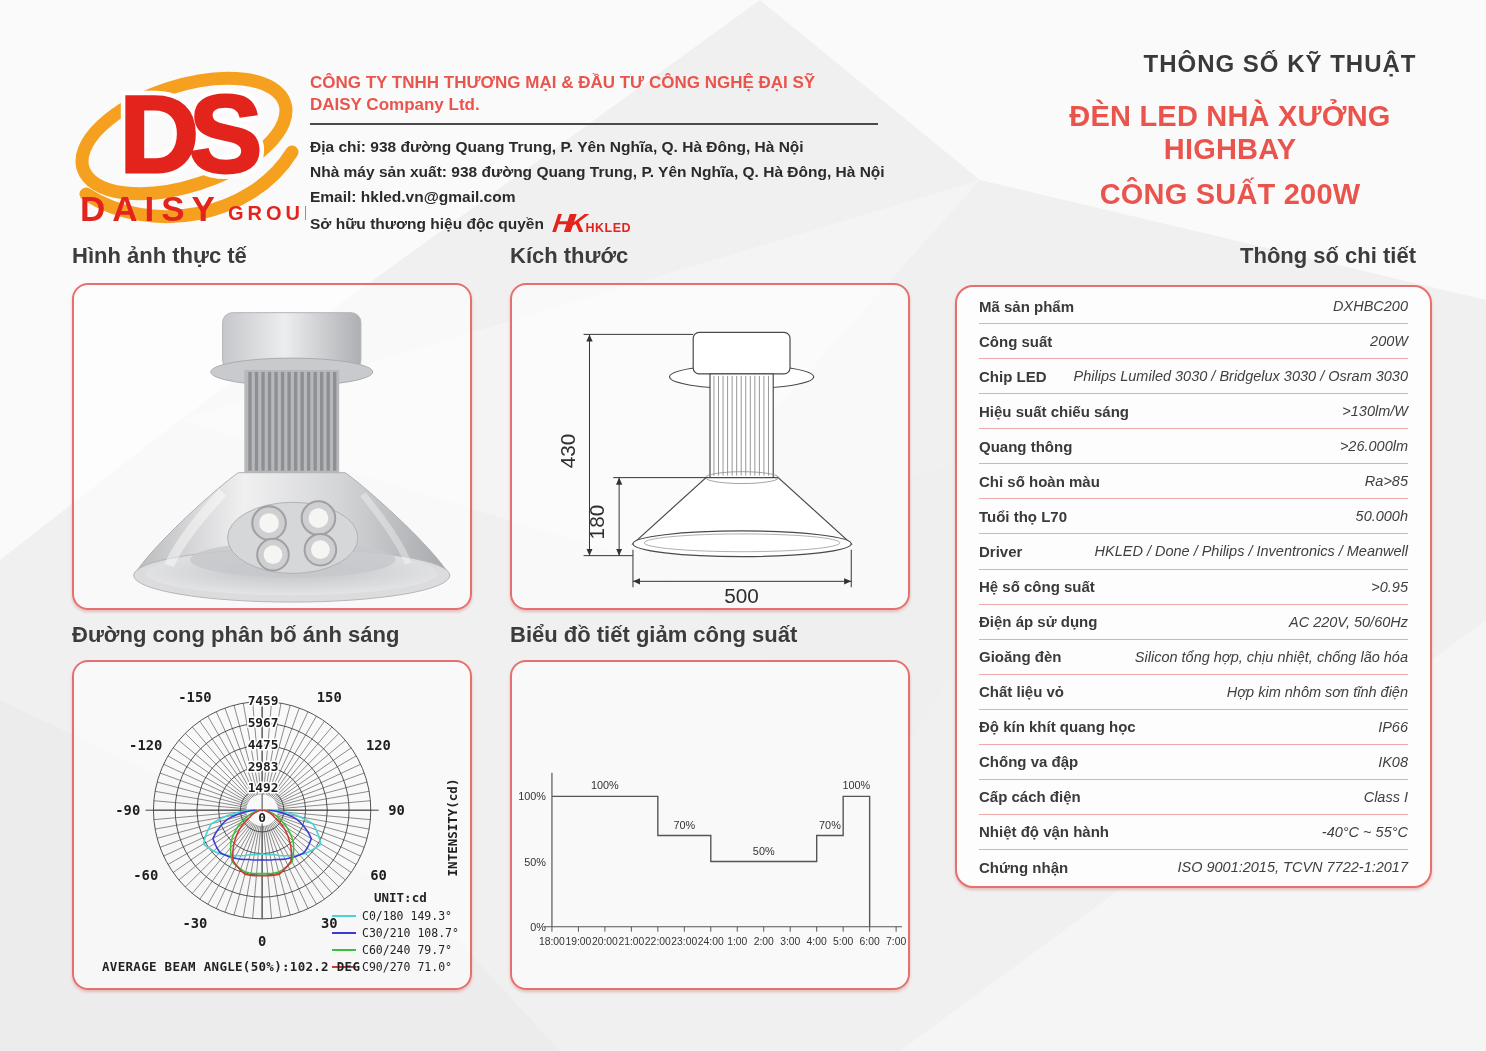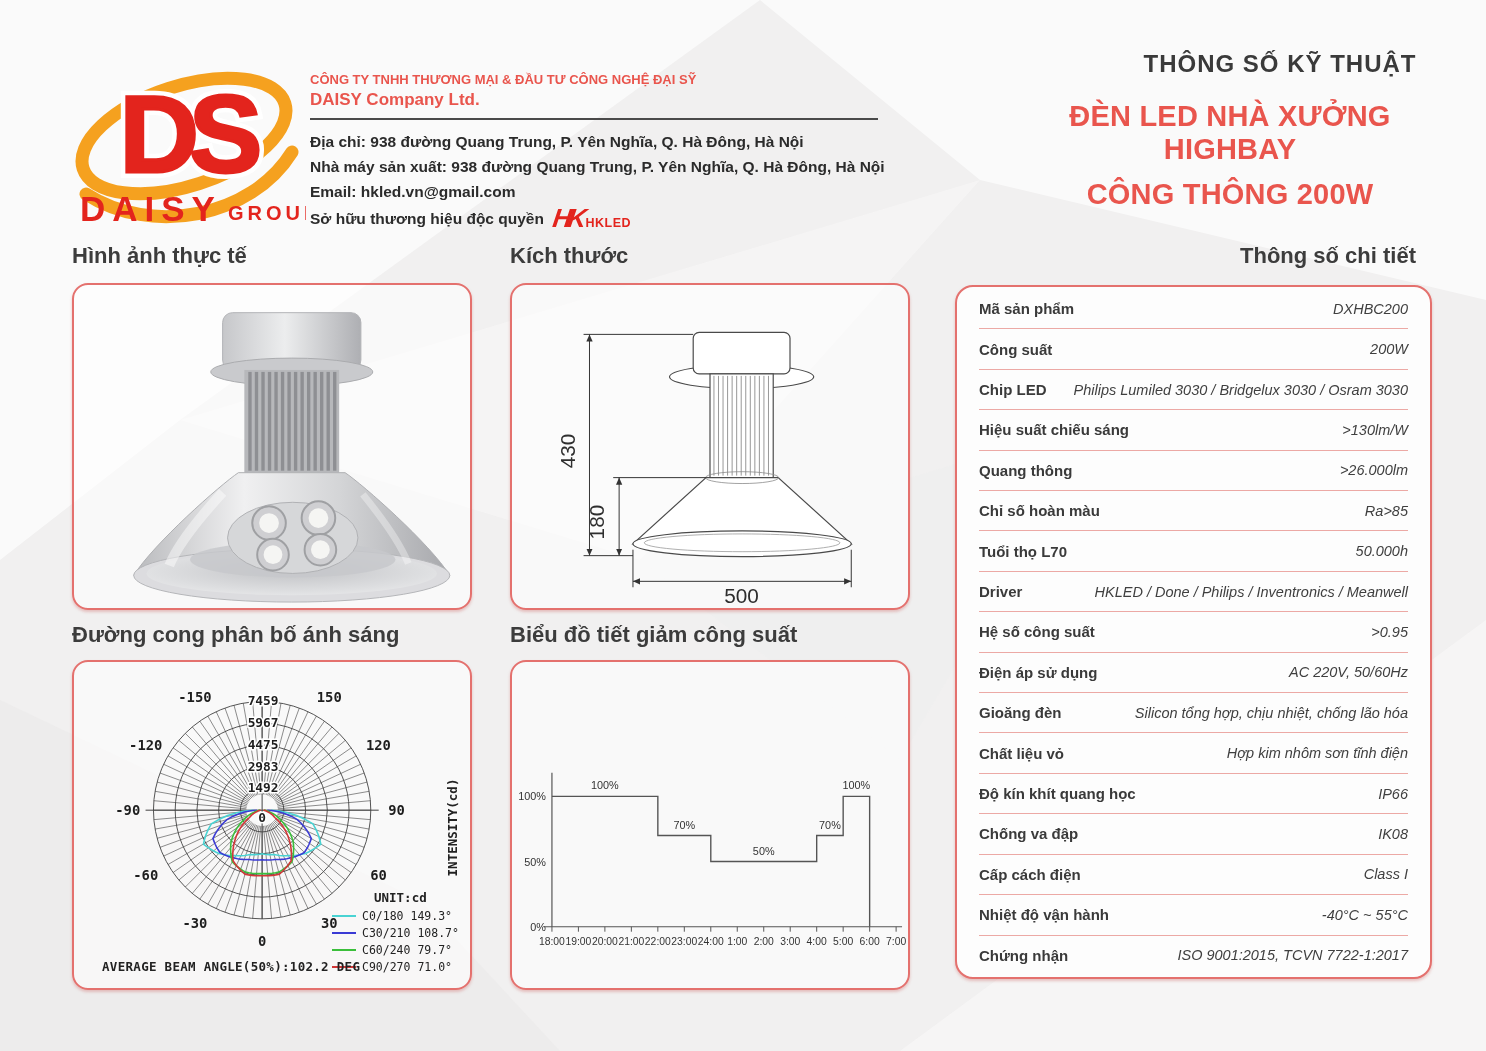--- a/index.html
+++ b/index.html
@@ -3,21 +3,21 @@
 <meta charset="utf-8">
 <style>
   html,body{margin:0;padding:0;background:#dcdcdc;}
   #page{position:relative;width:1486px;height:1051px;margin:0 auto;overflow:hidden;
         background:#f1f0f0;font-family:"Liberation Sans","DejaVu Sans",sans-serif;color:#3c3c3c;}
   #bg-pattern{position:absolute;left:0;top:0;width:100%;height:100%;}
 
   
   .logo{position:absolute;left:66px;top:56px;width:240px;height:172px;}
   .company{position:absolute;left:310px;top:72px;width:620px;}
-  .company-vi{font-size:13px;font-weight:bold;color:#e9554d;line-height:1.25;}
+  .company-vi{font-size:17px;font-weight:bold;color:#e9554d;line-height:1.25;}
   .company-en{font-size:17px;font-weight:bold;color:#e9554d;margin-top:2px;}
   .company-divider{width:568px;height:2px;background:#4a4a4a;margin:8px 0 9px 0;}
   .info-line{font-size:15.5px;font-weight:bold;color:#2b2b2b;line-height:1.62;}
   .brand-line{display:flex;align-items:center;}
   .hk-mark{display:inline-block;color:#e3241d;font-style:italic;font-weight:bold;
            font-size:26px;letter-spacing:-4px;margin-left:9px;transform:skewX(-8deg);line-height:.8;}
   .hk-name{color:#e3241d;font-weight:bold;font-size:12.5px;margin-left:3px;margin-top:8px;letter-spacing:.5px;}
 
   .title-block{position:absolute;left:1020px;top:50px;width:420px;}
   .kicker{font-size:24px;font-weight:bold;color:#3a3a3a;letter-spacing:1px;text-align:center;padding-left:100px;}
@@ -33,21 +33,21 @@
   #h-polar{left:72px;top:622px;}
   #h-derate{left:510px;top:622px;}
 
   
   .card{position:absolute;background:rgba(255,255,255,.6);border:2px solid #e4716e;
         border-radius:16px;box-shadow:0 2px 3px rgba(211,116,113,.4);box-sizing:border-box;}
   #photo-card{left:72px;top:283px;width:400px;height:327px;}
   #dim-card{left:510px;top:283px;width:400px;height:327px;}
   #polar-card{left:72px;top:660px;width:400px;height:330px;}
   #derate-card{left:510px;top:660px;width:400px;height:330px;}
-  #spec-card{left:955px;top:285px;width:477px;height:694px;background:#fdfdfd;
+  #spec-card{left:955px;top:285px;width:477px;height:603px;background:#fdfdfd;
              border-radius:18px;padding:2px 22px;display:flex;flex-direction:column;}
 
   .card svg{display:block;}
 
   
   .spec-row{flex:1;display:flex;align-items:center;justify-content:space-between;
             gap:10px;border-bottom:1px solid #eca9a5;}
   .spec-row:last-child{border-bottom:none;}
   .spec-label{font-weight:bold;font-size:15px;color:#3a3a3a;white-space:nowrap;}
   .spec-value{font-style:italic;font-size:14.5px;color:#3f3f3f;text-align:right;}
@@ -98,21 +98,21 @@
     <div class="info-line brand-line">
       <span>Sở hữu thương hiệu độc quyền</span>
       <span class="hk-mark">HK</span>
       <span class="hk-name">HKLED</span>
     </div>
   </div>
 
   <div class="title-block">
     <div class="kicker">THÔNG SỐ KỸ THUẬT</div>
     <div class="tline tline1">ĐÈN LED NHÀ XƯỞNG HIGHBAY</div>
-    <div class="tline tline2">CÔNG THÔNG 200W</div>
+    <div class="tline tline2">CÔNG SUẤT 200W</div>
   </div>
 
   <h2 class="section" id="h-photo">Hình ảnh thực tế</h2>
   <h2 class="section" id="h-dims">Kích thước</h2>
   <h2 class="section" id="h-specs">Thông số chi tiết</h2>
   <h2 class="section" id="h-polar">Đường cong phân bố ánh sáng</h2>
   <h2 class="section" id="h-derate">Biểu đồ tiết giảm công suất</h2>
 
   <div class="card" id="photo-card">
     <svg viewBox="0 0 400 327" width="396" height="323">

